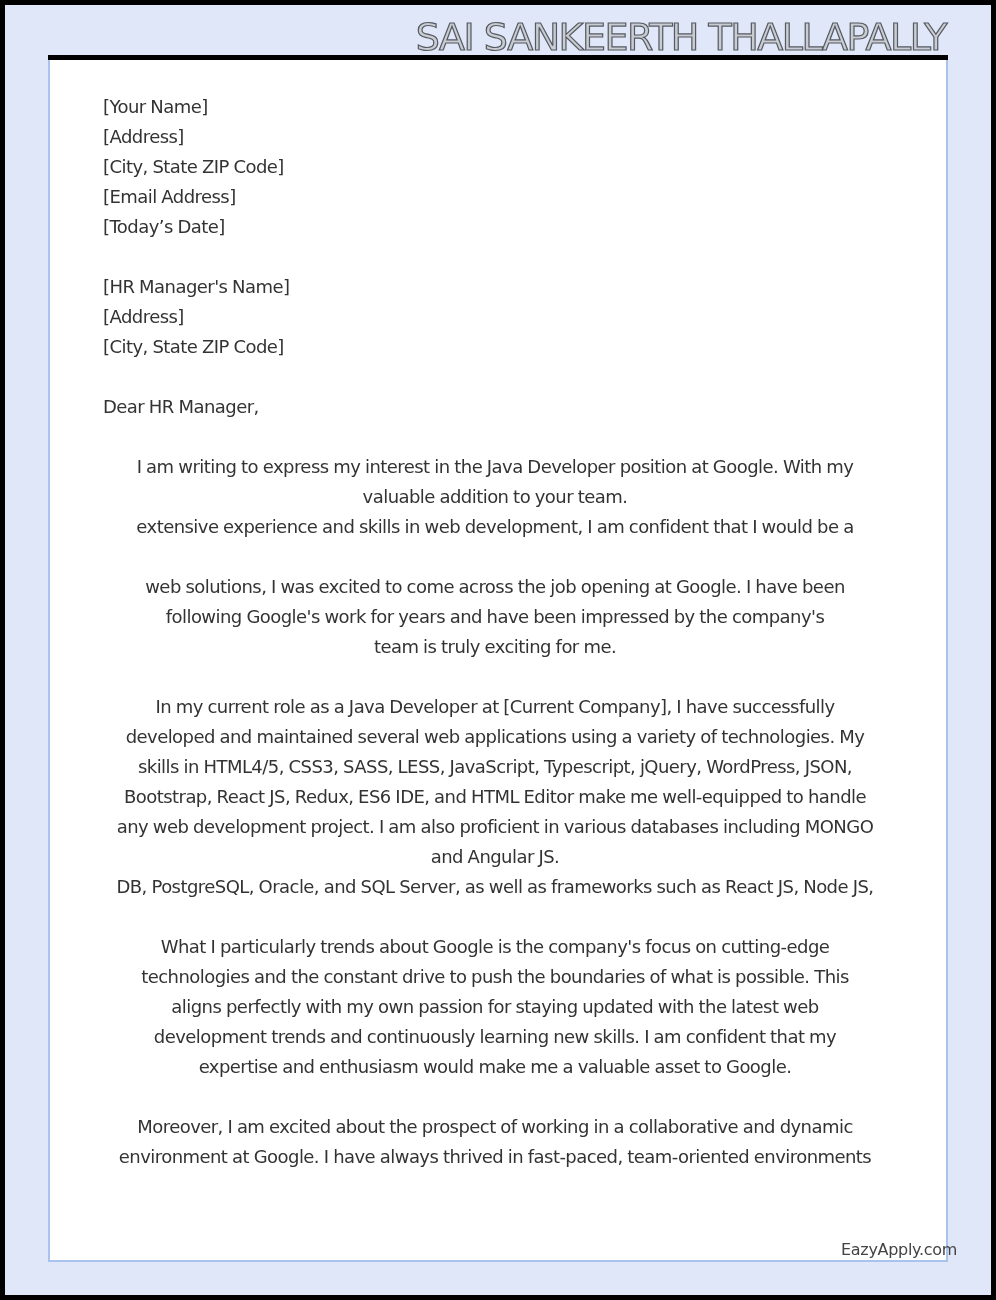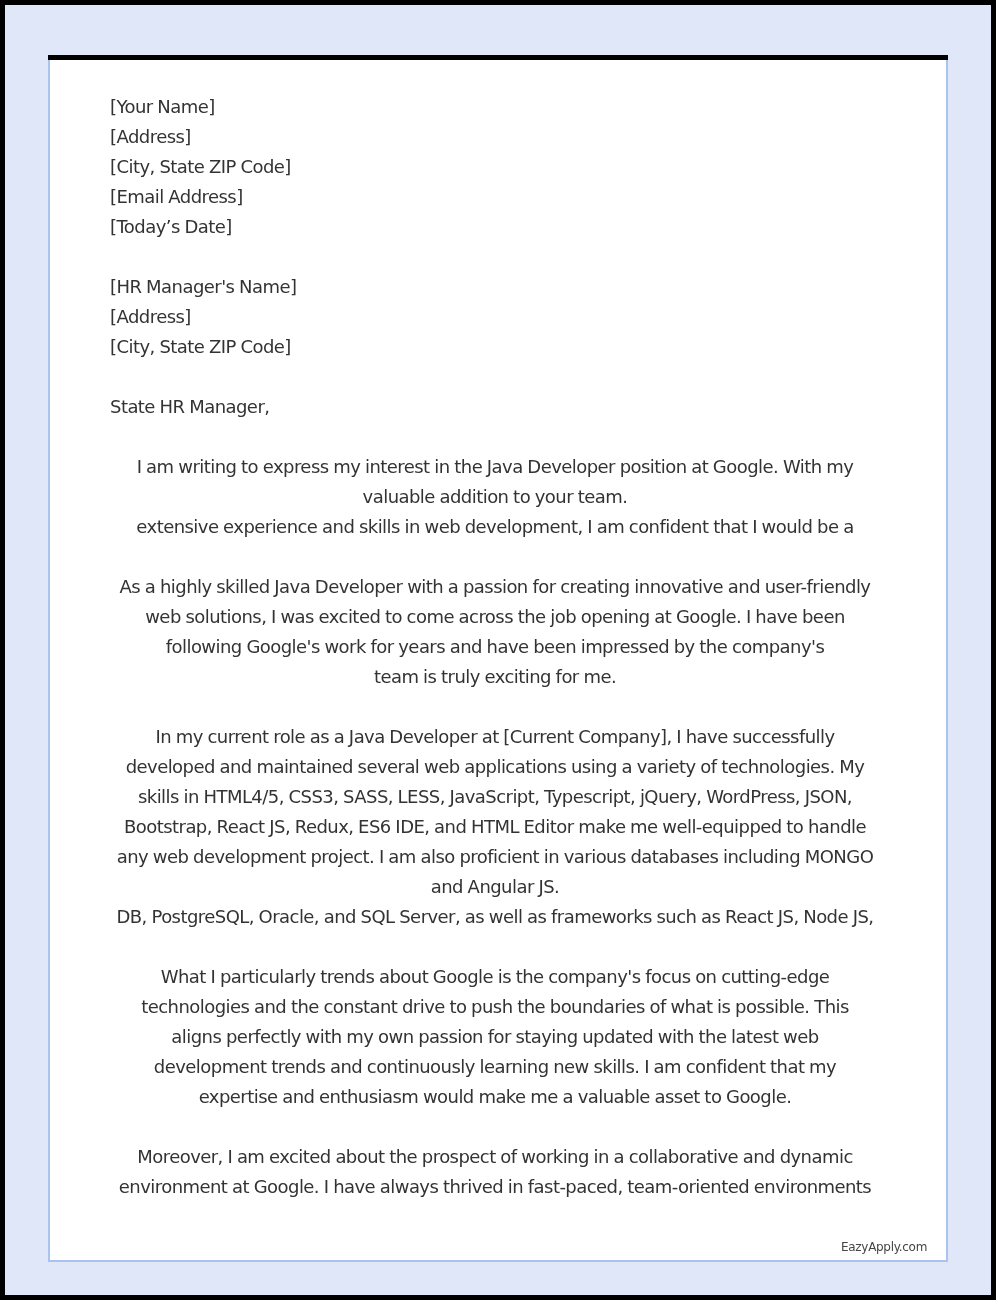--- a/index.html
+++ b/index.html
@@ -65,71 +65,71 @@
       line-height: 30px;
       color: #333333;
       letter-spacing: -0.55px;
       word-spacing: -0.5px;
     }
     .letter .line {
       display: block;
       white-space: nowrap;
     }
     .letter .block {
-      margin: 0 0 30px 15px;
+      margin: 0 0 30px 8px;
     }
     .letter p {
       margin: 0 0 30px 0;
       text-align: center;
     }
     .watermark {
       position: absolute;
       left: 841px;
       top: 1240px;
       font-family: "DejaVu Sans", sans-serif;
-      font-size: 12px;
+      font-size: 16px;
       color: #444;
       letter-spacing: -0.3px;
     }
   </style>
 </head>
 <body>
 
 <div class="frame">
+  <div class="name-header">SAI SANKEERTH THALLAPALLY</div>
   <div class="top-rule"></div>
   <div class="page"></div>
 </div>
 
 <div class="letter">
   <div class="block">
     <span class="line">[Your Name]</span>
     <span class="line">[Address]</span>
     <span class="line">[City, State ZIP Code]</span>
     <span class="line">[Email Address]</span>
     <span class="line">[Today’s Date]</span>
   </div>
 
   <div class="block">
     <span class="line">[HR Manager's Name]</span>
     <span class="line">[Address]</span>
     <span class="line">[City, State ZIP Code]</span>
   </div>
 
   <div class="block">
-    <span class="line">State HR Manager,</span>
+    <span class="line">Dear HR Manager,</span>
   </div>
 
   <p>
     <span class="line">I am writing to express my interest in the Java Developer position at Google. With my</span>
     <span class="line">valuable addition to your team.</span>
     <span class="line">extensive experience and skills in web development, I am confident that I would be a</span>
   </p>
 
   <p>
-    <span class="line">As a highly skilled Java Developer with a passion for creating innovative and user-friendly</span>
     <span class="line">web solutions, I was excited to come across the job opening at Google. I have been</span>
     <span class="line">following Google's work for years and have been impressed by the company's</span>
     <span class="line">team is truly exciting for me.</span>
   </p>
 
   <p>
     <span class="line">In my current role as a Java Developer at [Current Company], I have successfully</span>
     <span class="line">developed and maintained several web applications using a variety of technologies. My</span>
     <span class="line">skills in HTML4/5, CSS3, SASS, LESS, JavaScript, Typescript, jQuery, WordPress, JSON,</span>
     <span class="line">Bootstrap, React JS, Redux, ES6 IDE, and HTML Editor make me well-equipped to handle</span>

